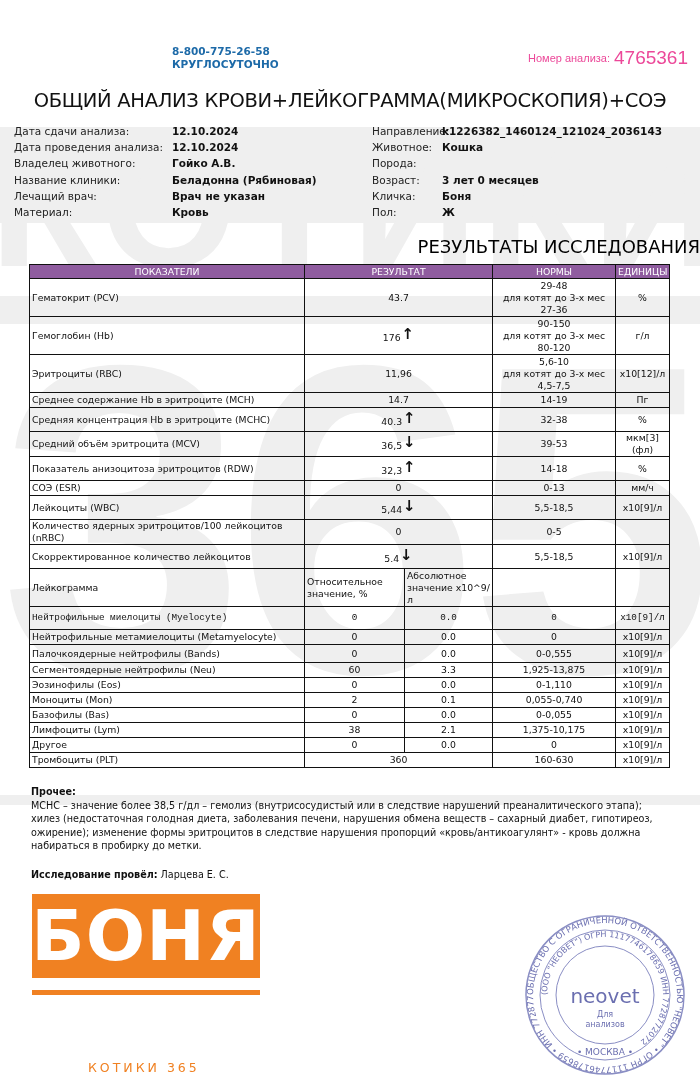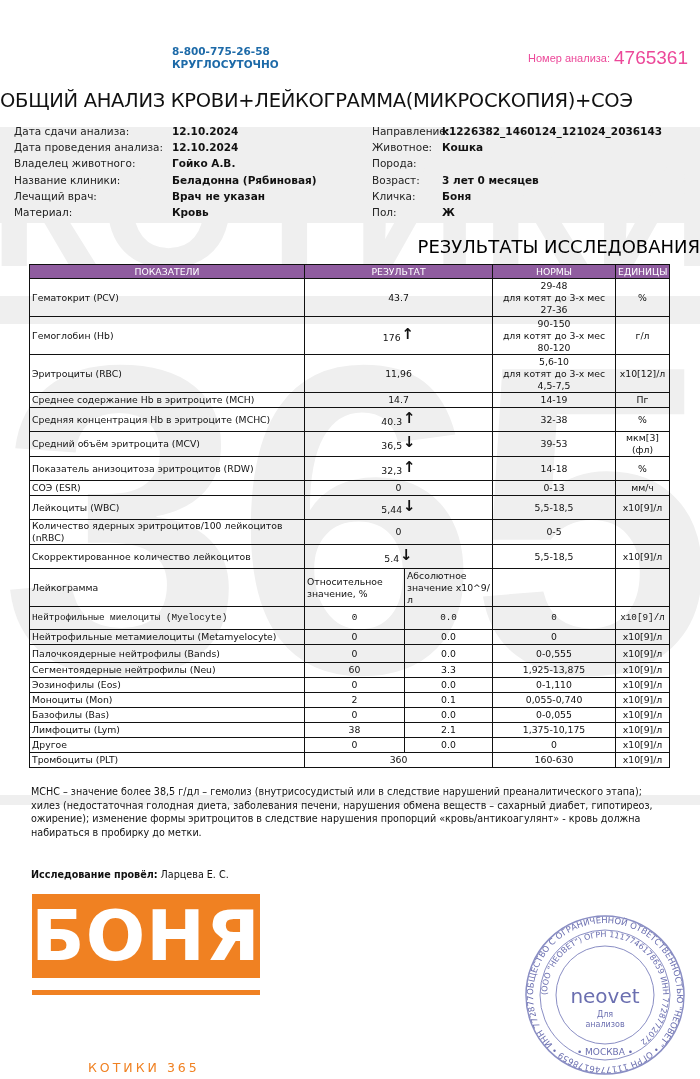--- a/index.html
+++ b/index.html
@@ -13,21 +13,21 @@
   .band { position:absolute; left:0; width:700px; background:#efefef; z-index:0; }
   .layer { position:absolute; left:0; top:0; width:700px; height:1079px; z-index:1; }
 
   
   .logo { position:absolute; left:10px; top:36px; height:42px; display:flex; align-items:flex-end; }
   .logo svg { display:block; }
   .phone { position:absolute; left:172px; top:45px; font-size:10.5px; font-weight:bold; color:#1d6aa8; line-height:13px; font-family:"DejaVu Sans", sans-serif; }
   .anum { position:absolute; right:12px; top:47px; color:#ec4899; font-family:"Liberation Sans", sans-serif; }
   .anum .l { font-size:11px; vertical-align:middle; }
   .anum .v { font-size:19px; vertical-align:middle; margin-left:4px; }
-  .title { position:absolute; left:0; width:700px; top:89px; text-align:left; font-size:19.5px; font-family:"DejaVu Sans", sans-serif; font-weight:normal; letter-spacing:-0.3px; color:#111; }
+  .title { position:absolute; left:0; width:700px; top:89px; text-align:center; font-size:19.5px; font-family:"DejaVu Sans", sans-serif; font-weight:normal; letter-spacing:-0.3px; color:#111; }
 
   
   .info { position:absolute; top:125px; font-size:10.5px; }
   .info .row { height:16.2px; display:flex; }
   .info .lbl { color:#222; }
   .info .val { font-weight:bold; color:#111; }
   .infoL { left:14px; }
   .infoL .lbl { width:158px; }
   .infoR { left:372px; }
   .infoR .lbl { width:70px; }
@@ -324,20 +324,21 @@
       <tr style="height:15px">
         <td class="l">Тромбоциты (PLT)</td>
         <td class="c" colspan="2">360</td>
         <td class="c">160-630</td>
         <td class="c">x10[9]/л</td>
       </tr>
     </tbody>
   </table>
 
   <div class="notes">
+    <div class="h">Прочее:</div>
     <div>MCHC – значение более 38,5 г/дл – гемолиз (внутрисосудистый или в следствие нарушений преаналитического этапа); хилез (недостаточная голодная диета, заболевания печени, нарушения обмена веществ – сахарный диабет, гипотиреоз, ожирение); изменение формы эритроцитов в следствие нарушения пропорций «кровь/антикоагулянт» - кровь должна набираться в пробирку до метки.</div>
   </div>
   <div class="performer">
     <b>Исследование провёл:</b>
     <span>Ларцева Е. С.</span>
   </div>
 
   <div class="bonya-box">
       <span>БОНЯ</span>
     </div>

